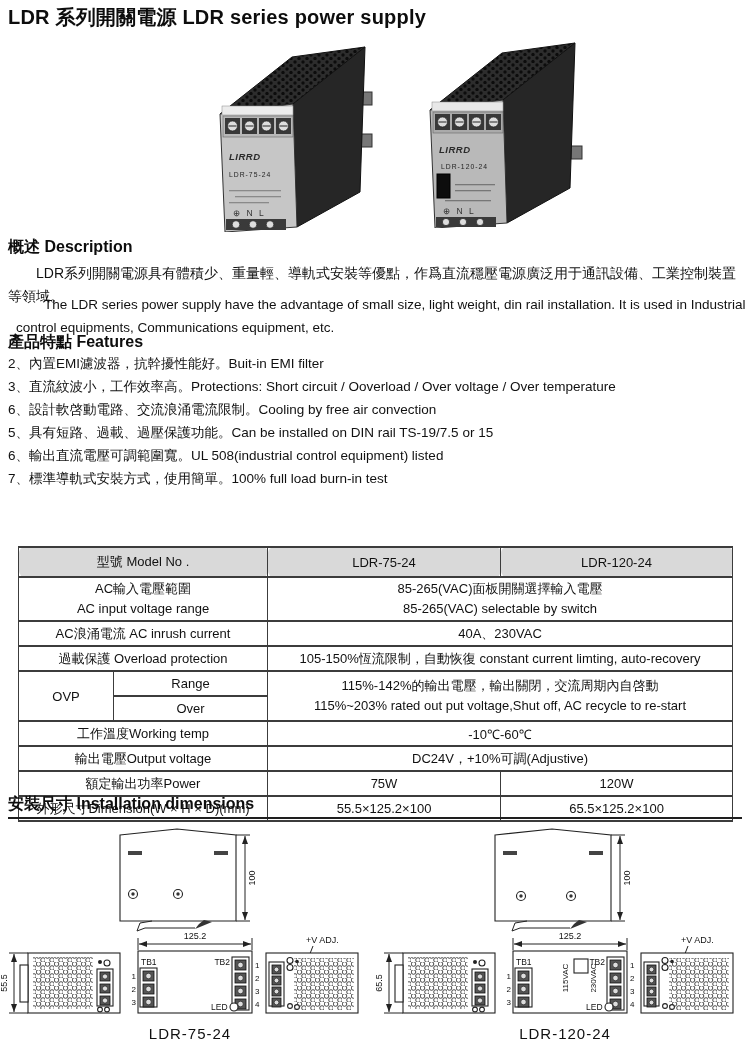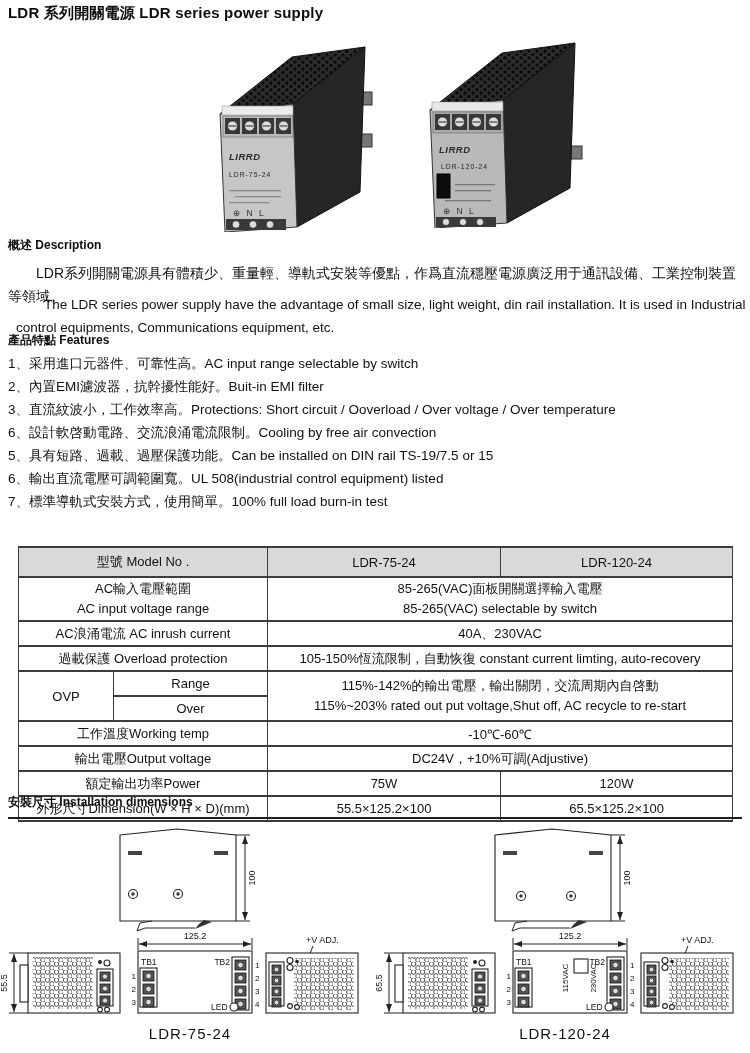--- a/index.html
+++ b/index.html
@@ -1,31 +1,31 @@
 <!DOCTYPE html>
 <html><head>
 <meta charset="utf-8">
 <style>
   html,body{margin:0;padding:0;background:#fff;}
   .page{position:relative;width:750px;height:1053px;background:#fff;overflow:hidden;
         font-family:"Liberation Sans",sans-serif;color:#111;}
   h1,h2{margin:0;position:absolute;font-weight:bold;color:#0d0d0d;}
-  h1{left:8px;top:4px;font-size:15px;letter-spacing:.2px;}
-  h2{left:8px;font-size:12px;}
+  h1{left:8px;top:4px;font-size:20px;letter-spacing:.2px;}
+  h2{left:8px;font-size:16px;}
   .desc-zh{position:absolute;left:8px;top:262px;width:736px;margin:0;font-size:14px;
            line-height:23px;text-indent:28px;}
   .desc-en{position:absolute;left:8px;top:285px;width:733px;margin:8px;font-size:13.5px;
            line-height:23px;text-indent:28px;}
   .features{position:absolute;left:8px;top:352px;width:736px;}
   .feature-item{height:23px;font-size:13.5px;line-height:23px;white-space:nowrap;}
   table.spec{position:absolute;left:18px;top:546px;width:714px;border-collapse:collapse;
              table-layout:fixed;}
   table.spec td{border:1px solid #3c3c3c;border-top-width:2px;border-bottom-width:2px;
                 text-align:center;font-size:13px;padding:1px 2px;color:#111;}
-  tr.hdr td{background:#d9d9d9;height:26px;}
+  tr.hdr td{background:#d9d9d9;height:26px;border-radius:6px;}
   .cell2 div{line-height:20px;}
   .h21{height:21px;margin-top:24px;}
   .rule{position:absolute;left:8px;top:817px;width:734px;height:2px;background:#1e1e1e;}
   svg{position:absolute;}
   svg text{font-family:"Liberation Sans",sans-serif;fill:#111;}
   .wf{fill:#fff;stroke:#222;stroke-width:1.1;}
   .ln{stroke:#222;stroke-width:1;fill:none;}
   .dim{stroke:#222;stroke-width:1;fill:none;marker-start:url(#ar);marker-end:url(#ar);}
   .term{fill:#555;stroke:#111;stroke-width:.8;}
   .scr{fill:#ddd;stroke:#222;stroke-width:.7;}
@@ -144,21 +144,20 @@
       </g>
     </g>
   </svg>
 
   <h2 style="top:237px;">概述 Description</h2>
   <p class="desc-zh">LDR系列開關電源具有體積少、重量輕、導軌式安裝等優點，作爲直流穩壓電源廣泛用于通訊設備、工業控制裝置等領域。</p>
   <p class="desc-en">The LDR series power supply have the advantage of small size, light weight, din rail installation. It is used in Industrial control equipments, Communications equipment, etc.</p>
 
   <h2 style="top:332px;">產品特點 Features</h2>
   <div class="features">
-    <div class="feature-item">1、采用進口元器件、可靠性高。AC input range selectable by switch</div>
     <div class="feature-item">2、內置EMI濾波器，抗幹擾性能好。Buit-in EMI filter</div>
     <div class="feature-item">3、直流紋波小，工作效率高。Protections: Short circuit / Ooverload / Over voltage / Over temperature</div>
     <div class="feature-item">6、設計軟啓動電路、交流浪涌電流限制。Cooling by free air convection</div>
     <div class="feature-item">5、具有短路、過載、過壓保護功能。Can be installed on DIN rail TS-19/7.5 or 15</div>
     <div class="feature-item">6、輸出直流電壓可調範圍寬。UL 508(industrial control equipment) listed</div>
     <div class="feature-item">7、標準導軌式安裝方式，使用簡單。100% full load burn-in test</div>
   </div>
 
 
   <table class="spec">

